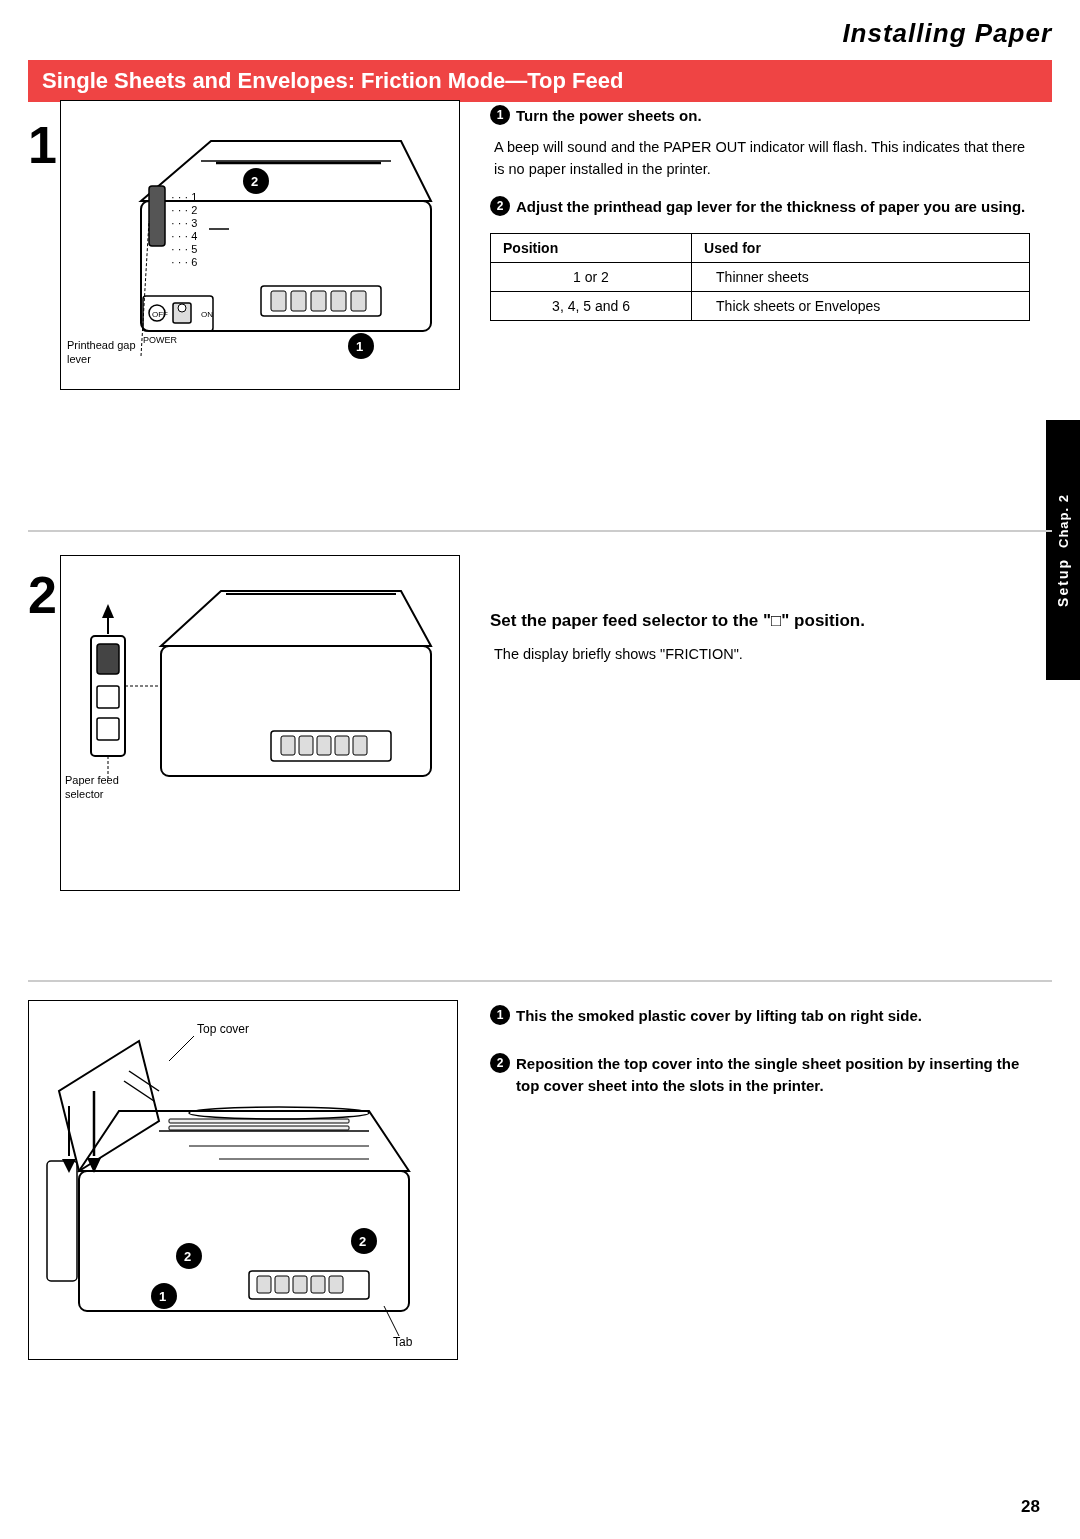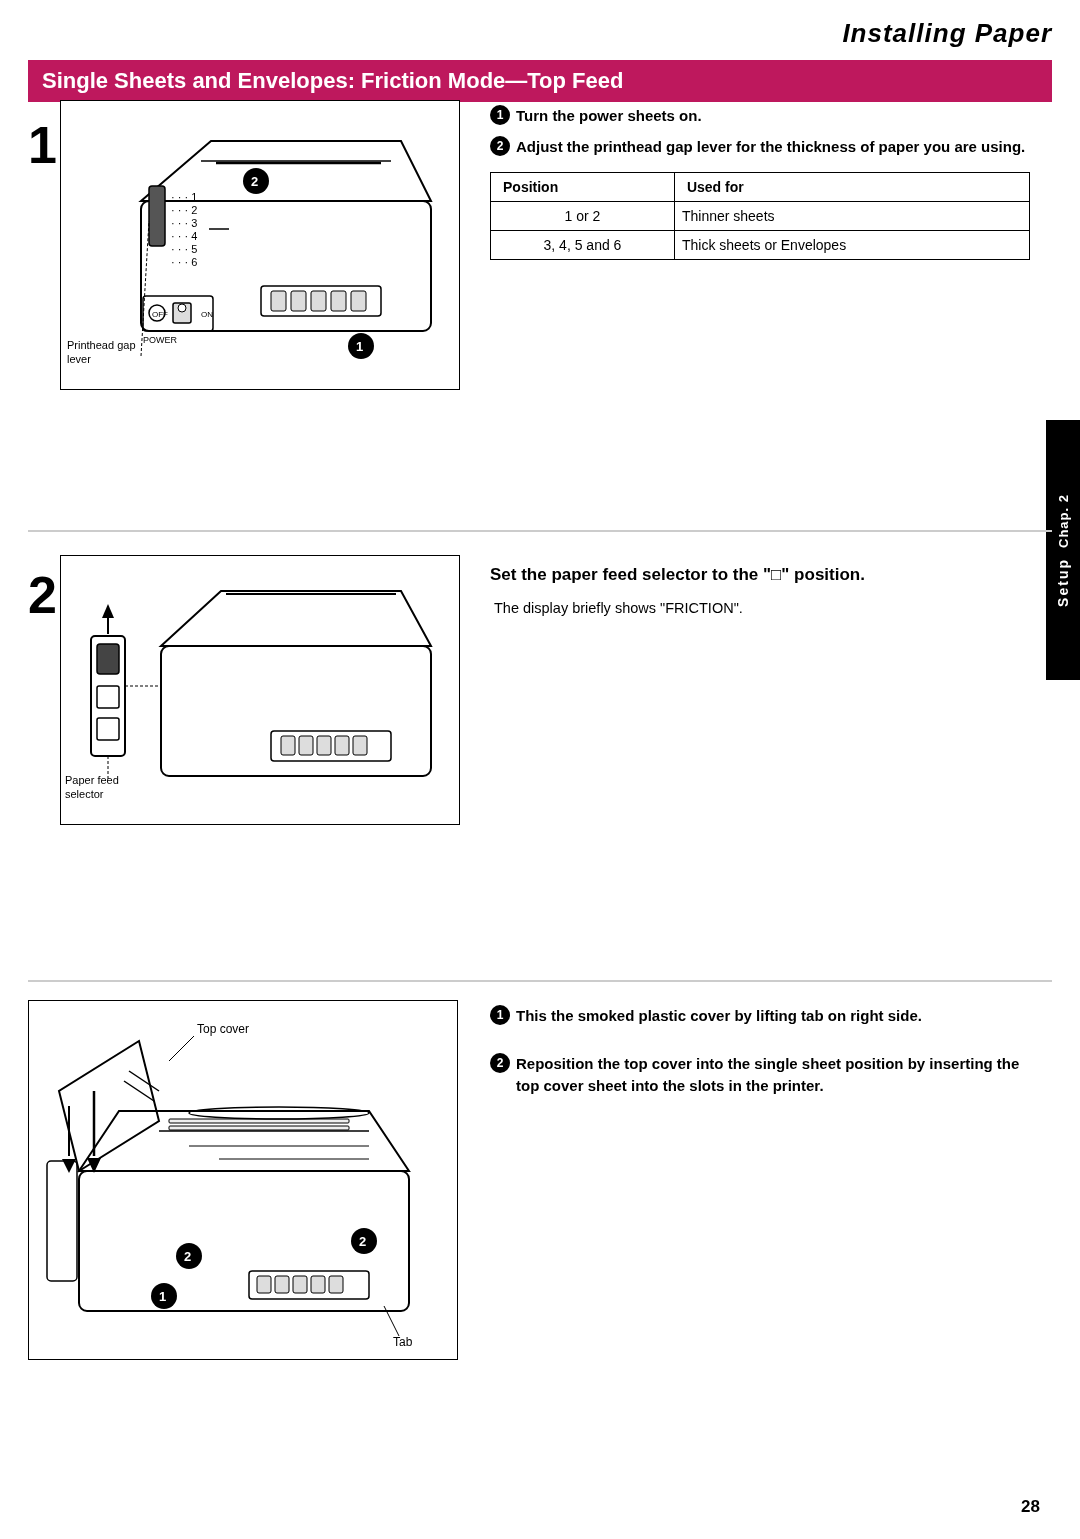--- a/index.html
+++ b/index.html
@@ -27,21 +27,21 @@
       padding-bottom: 12px;
       letter-spacing: 1px;
     }
 
     
     .section-title-bar {
       position: absolute;
       top: 60px;
       left: 28px;
       right: 28px;
-      background: #be185d;
+      background: #ef4444;
       color: #fff;
       font-size: 22px;
       font-weight: bold;
       padding: 8px 14px;
     }
 
     
     .side-tab {
       position: absolute;
       right: 0;
@@ -88,40 +88,41 @@
     .step2-num { top: 565px; left: 28px; }
     .step3-num { top: 1010px; left: 28px; }
 
     
     .illus-box {
       position: absolute;
       border: 1.5px solid #000;
       background: #fff;
     }
     .step1-illus { top: 100px; left: 60px; width: 400px; height: 290px; }
-    .step2-illus { top: 555px; left: 60px; width: 400px; height: 270px; }
+    .step2-illus { top: 555px; left: 60px; width: 400px; height: 336px; }
     .step3-illus { top: 1000px; left: 28px; width: 430px; height: 360px; }
 
     
     .right-content {
       position: absolute;
       left: 490px;
       right: 50px;
     }
 
     
     .step1-right { top: 105px; }
     .step2-right { top: 563px; }
     .step3-right { top: 1005px; }
 
     .instruction-header {
       font-size: 17px;
       font-weight: bold;
       margin-bottom: 10px;
       line-height: 1.4;
+      margin-top: 46px;
     }
 
     .bullet-circle {
       display: inline-flex;
       align-items: center;
       justify-content: center;
       width: 20px;
       height: 20px;
       background: #000;
       color: #fff;
@@ -160,21 +161,21 @@
     .gap-table th {
       border: 1.5px solid #000;
       padding: 6px 12px;
       font-size: 14px;
       font-weight: bold;
       background: #fff;
       text-align: left;
     }
     .gap-table td {
       border: 1.5px solid #000;
-      padding: 6px 7px;
+      padding: 6px 24px;
       font-size: 14px;
       text-align: left;
     }
     .gap-table td:first-child {
       text-align: center;
     }
 
     
     .divider-h {
       position: absolute;
@@ -262,20 +263,21 @@
 
     <line x1="155" y1="62" x2="320" y2="62" stroke="#000" stroke-width="2.5"></line>
   </svg>
 </div>
 
 <div class="right-content step1-right">
   <div class="instruction-row">
     <span class="bullet-circle">1</span>
     <span class="instruction-text"><strong>Turn the power sheets on.</strong></span>
   </div>
+  <p class="body-text">A beep will sound and the PAPER OUT indicator will flash. This indicates that there is no paper installed in the printer.</p>
 
   <div class="instruction-row">
     <span class="bullet-circle">2</span>
     <span class="instruction-text"><strong>Adjust the printhead gap lever for the thickness of paper you are using.</strong></span>
   </div>
 
   <table class="gap-table">
     <thead>
       <tr>
         <th>Position</th>

